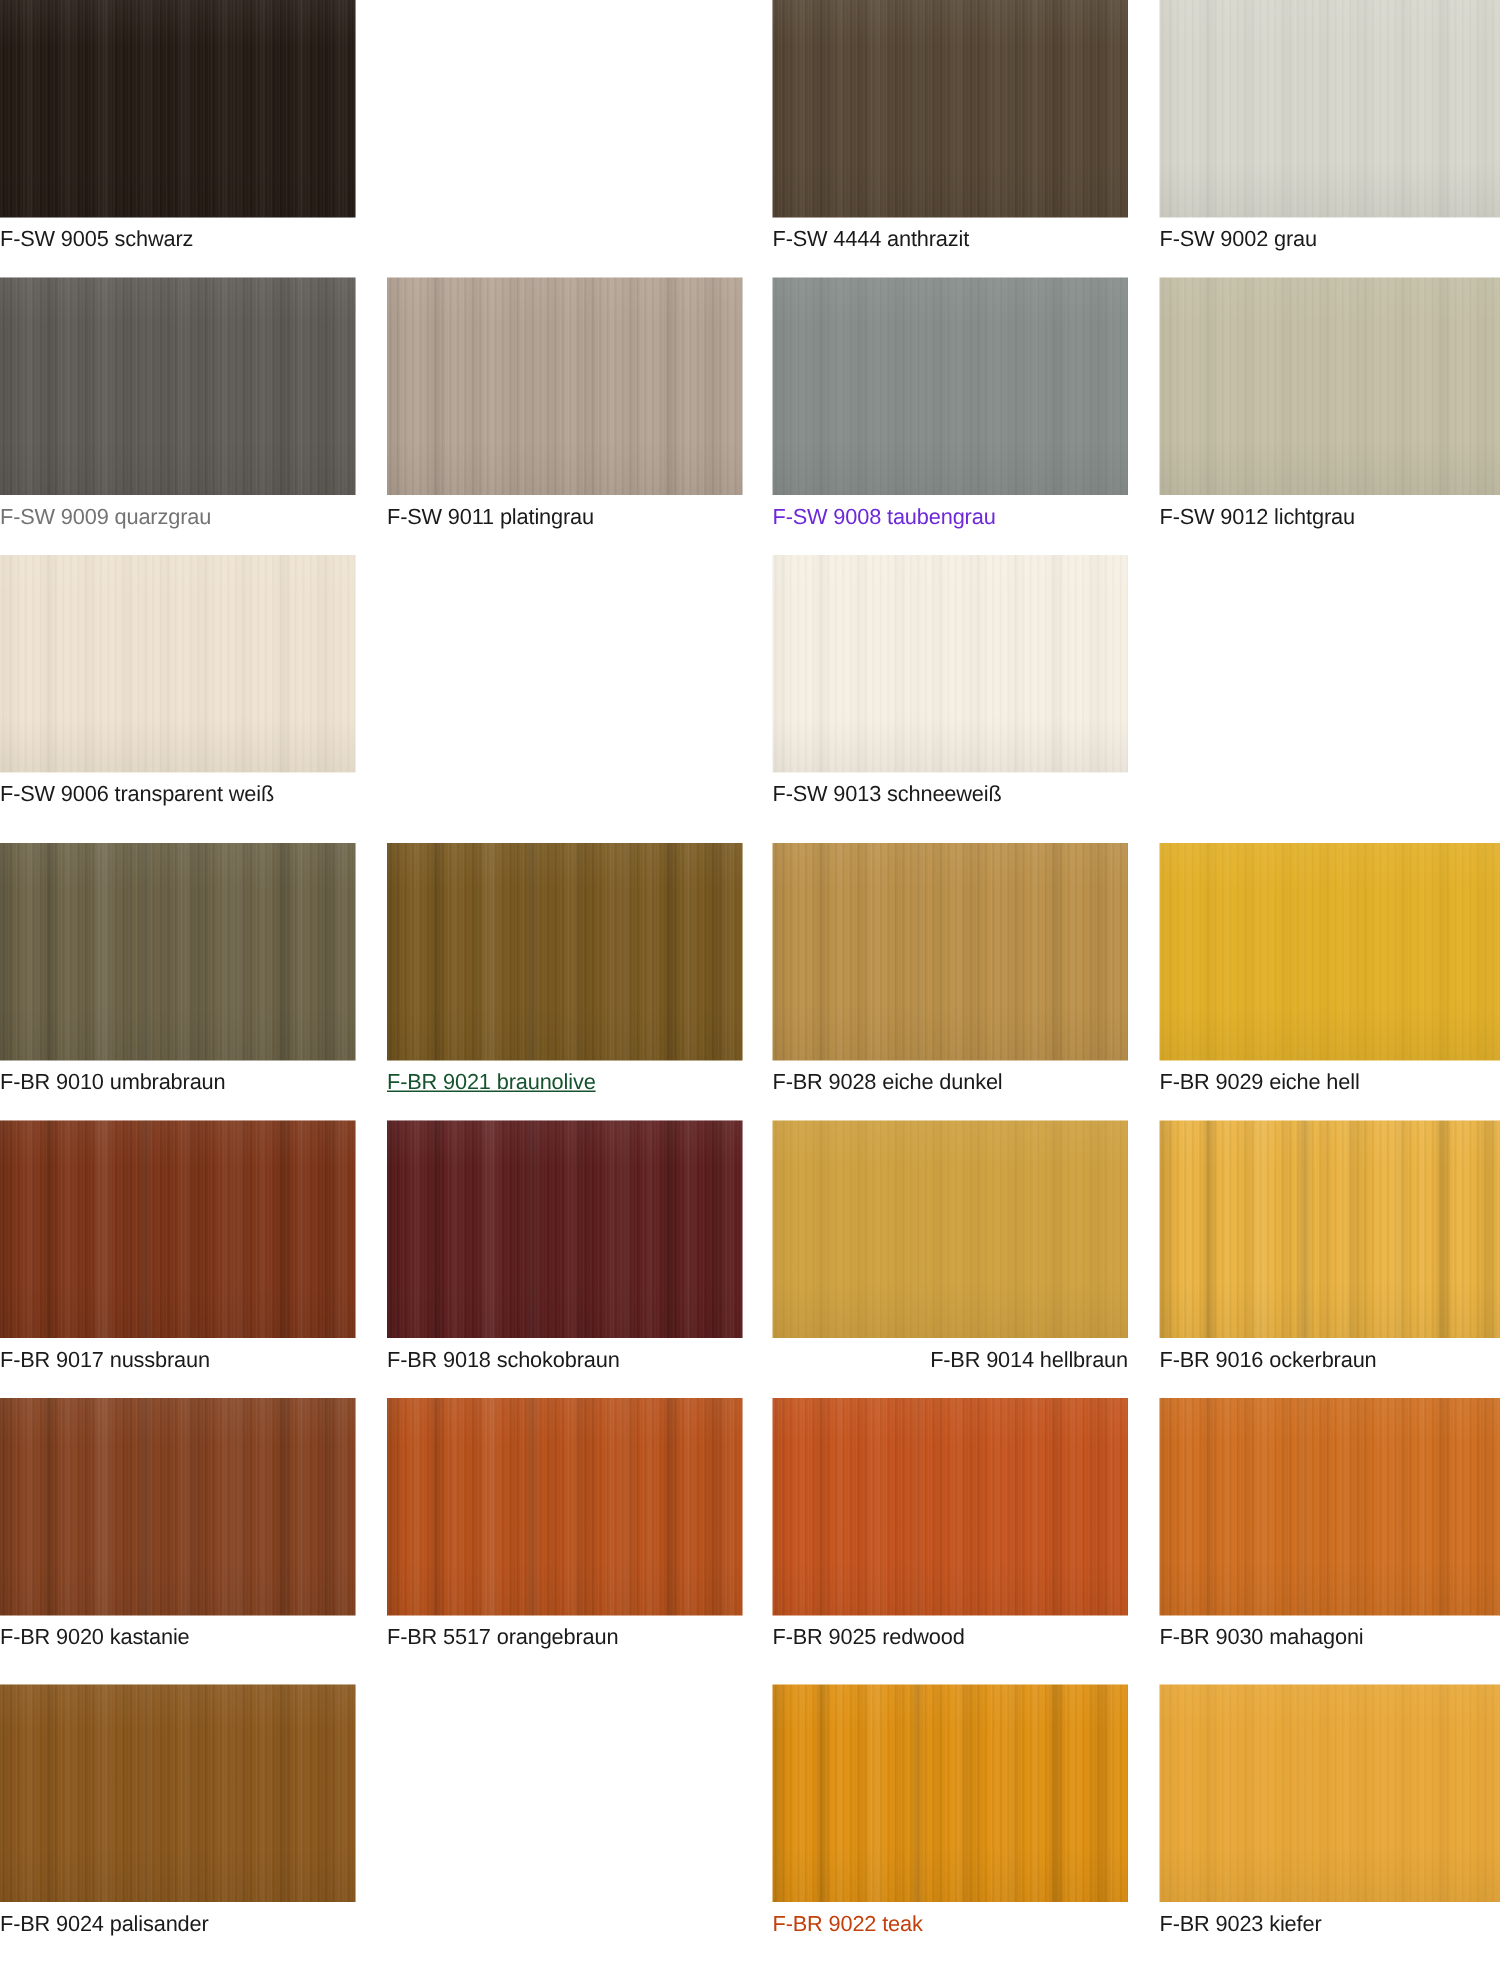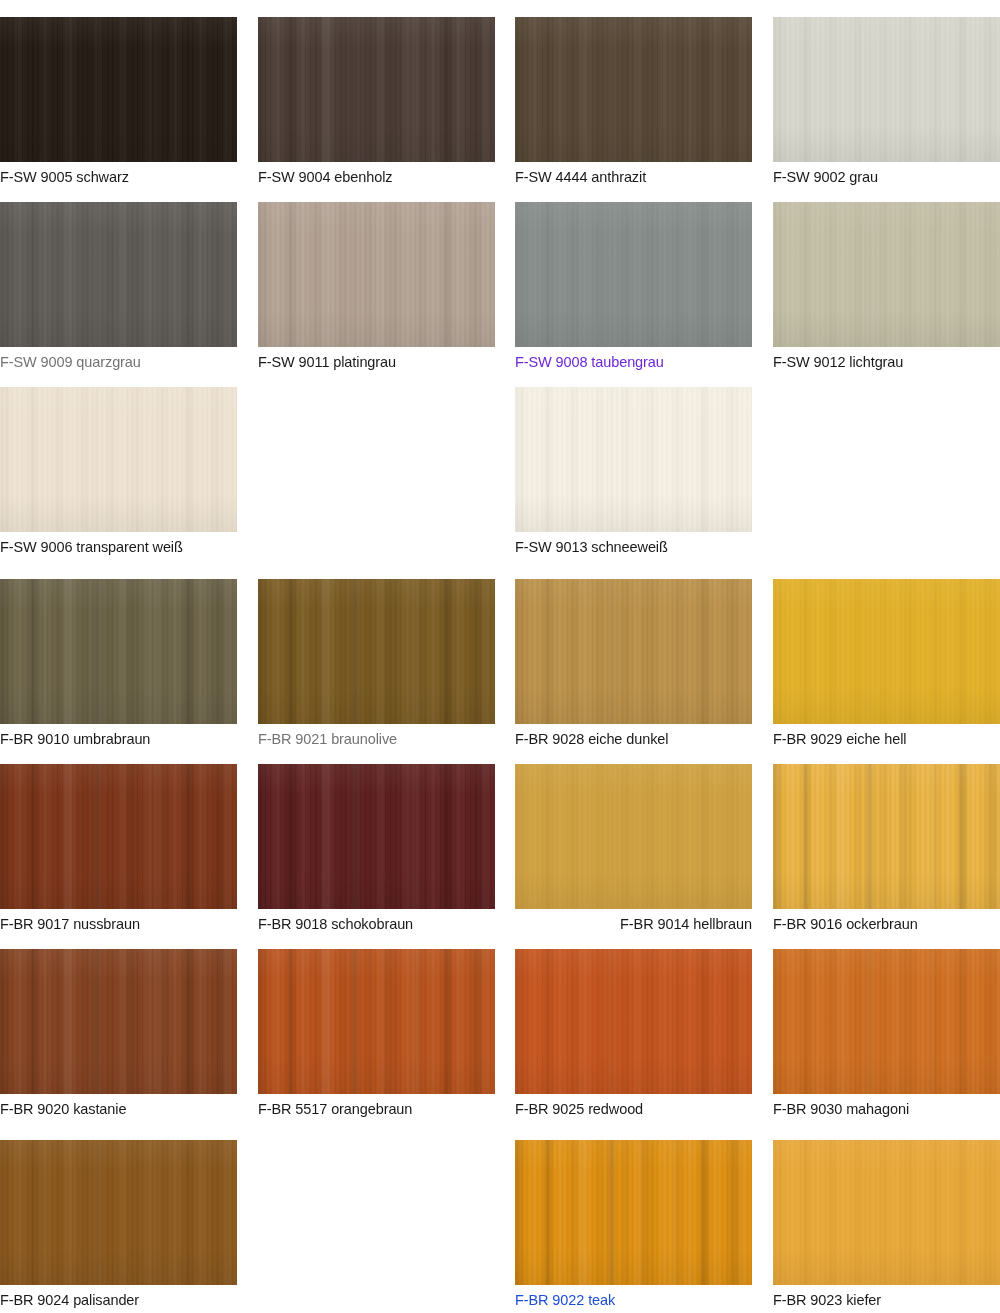--- a/index.html
+++ b/index.html
@@ -12,21 +12,21 @@
     width: 1000px;
     height: 1313px;
     position: relative;
     overflow: hidden;
     font-family: "Liberation Sans", "DejaVu Sans", sans-serif;
     -webkit-font-smoothing: antialiased;
   }
   #swatch-grid {
     position: absolute;
     left: 0;
-    top: 17px;
+    top: 0;
     width: 1000px;
     height: 1010px;
   }
   .swatch-cell {
     position: absolute;
     width: 237px;
   }
   .swatch-chip {
     position: relative;
     width: 237px;
@@ -113,29 +113,20 @@
 <div id="swatch-grid">
     <div class="swatch-cell" style="left: 0px; top: 0px;">
       <div class="swatch-chip grain-soft" style="background-color: rgb(36, 26, 19); width: 237px; height: 145px;">
         <div class="grain-a"></div>
         <div class="grain-b"></div>
         <div class="grain-c"></div>
         <div class="grain-d"></div>
       </div>
       <div class="swatch-label" style="color: rgb(26, 26, 26);">F-SW 9005 schwarz</div>
     </div>
-    <div class="swatch-cell" style="left: 258px; top: 0px;">
-      <div class="swatch-chip grain-strong" style="background-color: rgb(74, 59, 51); width: 237px; height: 145px;">
-        <div class="grain-a"></div>
-        <div class="grain-b"></div>
-        <div class="grain-c"></div>
-        <div class="grain-d"></div>
-      </div>
-      <div class="swatch-label" style="color: rgb(26, 26, 26);">F-SW 9004 ebenholz</div>
-    </div>
     <div class="swatch-cell" style="left: 515px; top: 0px;">
       <div class="swatch-chip grain-soft" style="background-color: rgb(86, 70, 52); width: 237px; height: 145px;">
         <div class="grain-a"></div>
         <div class="grain-b"></div>
         <div class="grain-c"></div>
         <div class="grain-d"></div>
       </div>
       <div class="swatch-label" style="color: rgb(26, 26, 26);">F-SW 4444 anthrazit</div>
     </div>
     <div class="swatch-cell" style="left: 773px; top: 0px;">
@@ -210,21 +201,21 @@
       </div>
       <div class="swatch-label" style="color: rgb(26, 26, 26);">F-BR 9010 umbrabraun</div>
     </div>
     <div class="swatch-cell" style="left: 258px; top: 562px;">
       <div class="swatch-chip grain-strong" style="background-color: rgb(121, 89, 31); width: 237px; height: 145px;">
         <div class="grain-a"></div>
         <div class="grain-b"></div>
         <div class="grain-c"></div>
         <div class="grain-d"></div>
       </div>
-      <div class="swatch-label" style="color: #737373;">F-BR 9021 braunolive</div>
+      <div class="swatch-label" style="color: #14532d; text-decoration: underline;">F-BR 9021 braunolive</div>
     </div>
     <div class="swatch-cell" style="left: 515px; top: 562px;">
       <div class="swatch-chip grain-soft" style="background-color: rgb(187, 144, 72); width: 237px; height: 145px;">
         <div class="grain-a"></div>
         <div class="grain-b"></div>
         <div class="grain-c"></div>
         <div class="grain-d"></div>
       </div>
       <div class="swatch-label" style="color: rgb(26, 26, 26);">F-BR 9028 eiche dunkel</div>
     </div>
@@ -318,21 +309,21 @@
       </div>
       <div class="swatch-label" style="color: rgb(26, 26, 26);">F-BR 9024 palisander</div>
     </div>
     <div class="swatch-cell" style="left: 515px; top: 1123px;">
       <div class="swatch-chip grain-strong" style="background-color: rgb(224, 144, 15); width: 237px; height: 145px;">
         <div class="grain-a"></div>
         <div class="grain-b"></div>
         <div class="grain-c"></div>
         <div class="grain-d"></div>
       </div>
-      <div class="swatch-label" style="color: #1d4ed8;">F-BR 9022 teak</div>
+      <div class="swatch-label" style="color: #c2410c;">F-BR 9022 teak</div>
     </div>
     <div class="swatch-cell" style="left: 773px; top: 1123px;">
       <div class="swatch-chip grain-faint" style="background-color: rgb(233, 168, 56); width: 237px; height: 145px;">
         <div class="grain-a"></div>
         <div class="grain-b"></div>
         <div class="grain-c"></div>
         <div class="grain-d"></div>
       </div>
       <div class="swatch-label" style="color: rgb(26, 26, 26);">F-BR 9023 kiefer</div>
     </div>

